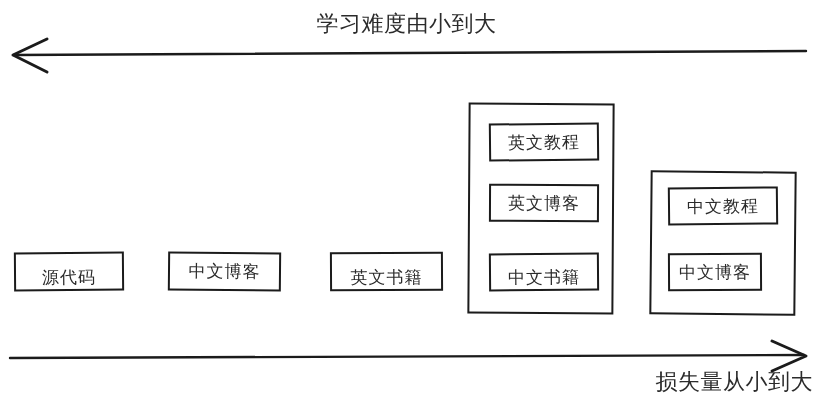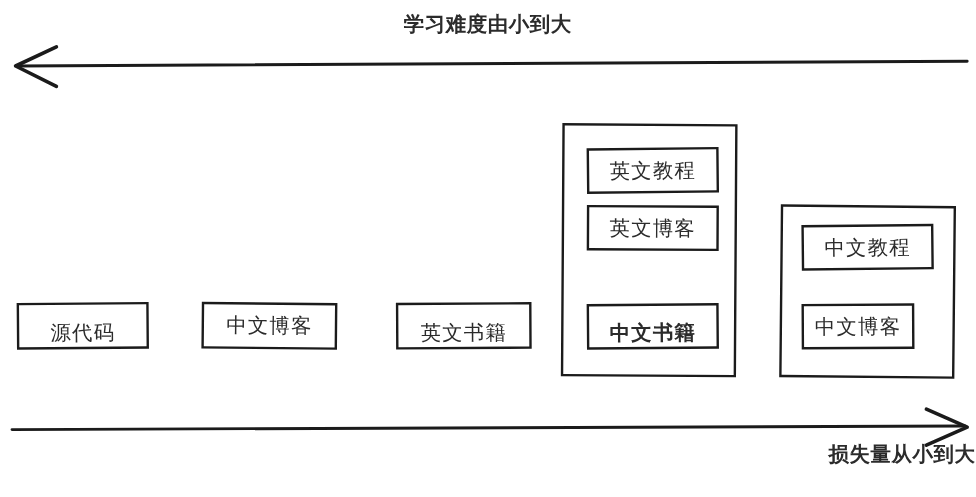--- a/index.html
+++ b/index.html
@@ -11,25 +11,24 @@
     position: relative;
     width: 813px;
     height: 414px;
     background: #ffffff;
     font-family: "DejaVu Sans", "Liberation Sans", sans-serif;
     overflow: hidden;
   }
   .axis-label {
     position: absolute;
     color: #2b2b2b;
-    font-size: 17px;
+    font-size: 22px;
     line-height: 1;
     white-space: nowrap;
     letter-spacing: 0.5px;
-    font-weight: bold;
   }
   #label-top {
     left: 0;
     right: 0;
     top: 13px;
     text-align: center;
   }
   #label-bottom {
     left: 0;
     right: 0;
@@ -100,25 +99,25 @@
   <div class="node sk3" style="left:330px; top:252px; width:113px; height:39px;align-items:flex-end;">
     <span>英文书籍</span>
   </div>
 
   <div class="group-box sk4" style="left:468px; top:103px; width:146px; height:211px;"></div>
 
   <div class="node sk5" style="left:489px; top:123px; width:110px; height:38px;">
     <span>英文教程</span>
   </div>
 
-  <div class="node sk6" style="left:489px; top:171px; width:110px; height:38px;">
+  <div class="node sk6" style="left:489px; top:184px; width:110px; height:38px;">
     <span>英文博客</span>
   </div>
 
-  <div class="node sk1" style="left:489px; top:253px; width:110px; height:38px;font-weight:bold;">
+  <div class="node sk1" style="left:489px; top:253px; width:110px; height:38px;">
     <span>中文书籍</span>
   </div>
 
   <div class="group-box sk2" style="left:650px; top:171px; width:146px; height:144px;"></div>
 
   <div class="node sk5" style="left:668px; top:187px; width:110px; height:38px;">
     <span>中文教程</span>
   </div>
 
   <div class="node sk3" style="left:668px; top:253px; width:94px; height:38px;">

